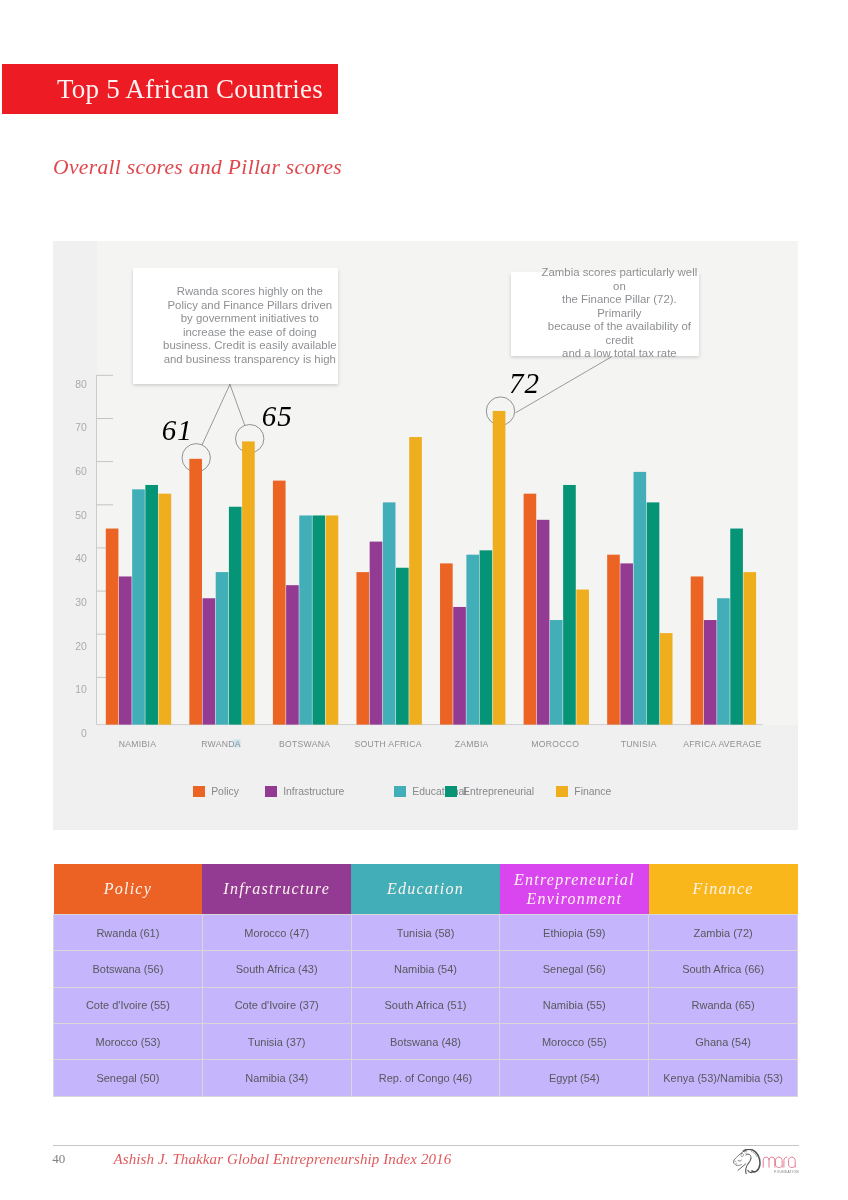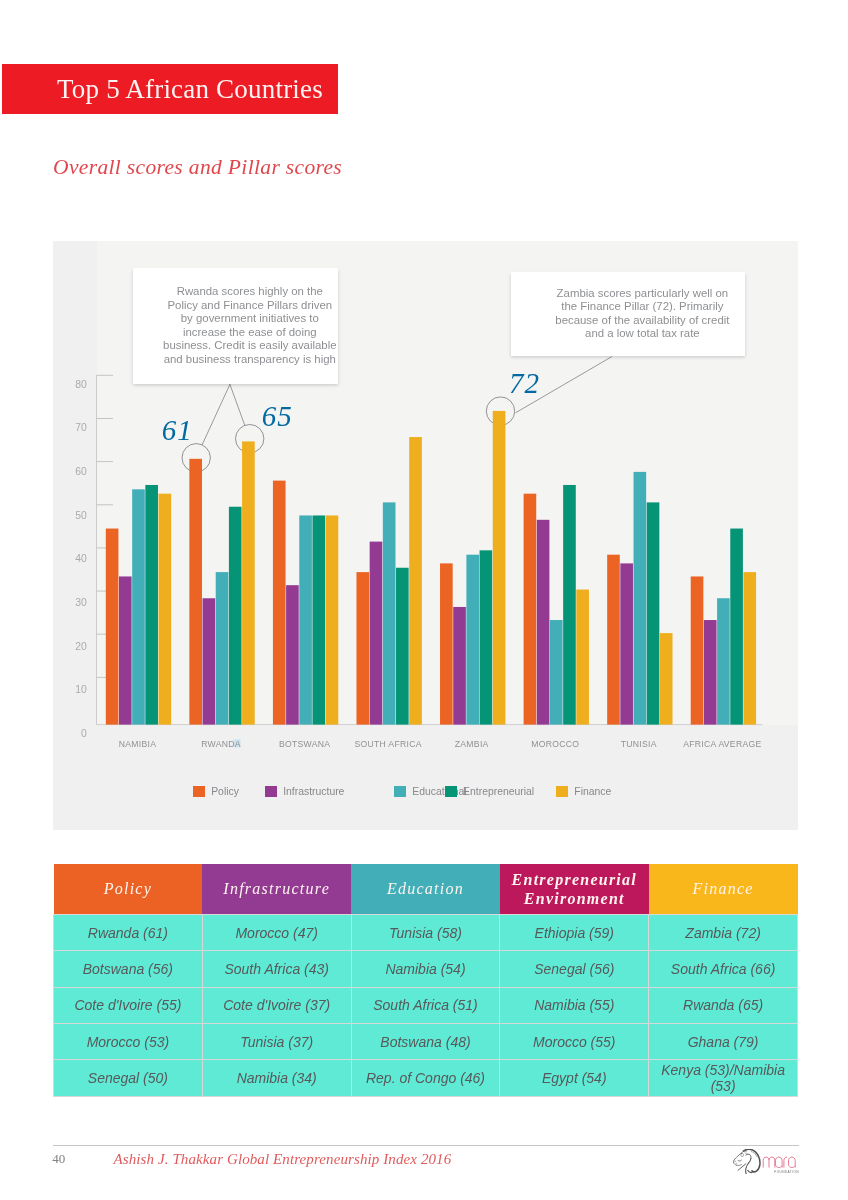--- a/index.html
+++ b/index.html
@@ -15,37 +15,37 @@
     font-style:italic;font-size:21.5px;color:#e0474d;letter-spacing:.35px;white-space:nowrap;}
 
   
   .chart-panel{position:absolute;left:53px;top:241px;width:745px;height:589px;background:#f0f0f0;}
   .chart-svg{position:absolute;left:0;top:0;width:745px;height:589px;}
 
   .callout{position:absolute;background:#ffffff;box-shadow:0 1.5px 3.5px rgba(0,0,0,.18);
     font-size:11.4px;line-height:13.5px;color:#8d8f92;text-align:center;box-sizing:border-box;
     display:flex;flex-direction:column;justify-content:center;padding-left:29px;}
   .callout-1{left:79.8px;top:27px;width:205px;height:116px;padding-bottom:1px;}
-  .callout-2{left:457.9px;top:31.3px;width:234px;height:83.7px;padding-bottom:1px;}
+  .callout-2{left:457.9px;top:31.3px;width:188px;height:83.7px;padding-bottom:1px;}
 
   .bignum{position:absolute;font-family:"Liberation Serif",serif;font-style:italic;
-    font-size:29px;color:#0369a1;letter-spacing:1px;}
+    font-size:29px;color:#000000;letter-spacing:1px;}
 
   
   .legend{position:absolute;left:0;top:544.5px;width:745px;height:12px;}
   .legend-item{position:absolute;top:0;display:flex;align-items:center;white-space:nowrap;}
   .legend-swatch{width:11.5px;height:11.5px;margin-right:6.6px;flex:0 0 auto;}
   .legend-label{font-size:10.4px;color:#86888b;line-height:11.5px;}
 
   
   .pillar-table{position:absolute;left:53px;top:864px;width:745px;border-collapse:collapse;table-layout:fixed;}
   .pillar-table th{height:50.2px;padding:0 4px;font-family:"Liberation Serif",serif;font-style:italic;
     font-weight:normal;font-size:16px;color:#fff4ee;text-align:center;line-height:19.4px;letter-spacing:1.25px;}
-  .pillar-table td{height:35.3px;padding:0 4px;border:1px solid #d8d8d8;font-size:14px;
-    color:#58595b;text-align:center;background:#5eead4;font-style:italic;}
+  .pillar-table td{height:35.3px;padding:0 4px;border:1px solid #d8d8d8;font-size:11px;
+    color:#58595b;text-align:center;background:#c4b5fd;}
 
   
   .footer-rule{position:absolute;left:53px;top:1145px;width:745.5px;height:1px;background:#c6c6c6;}
   .footer-page{position:absolute;left:52.2px;top:1150.5px;font-family:"Liberation Serif",serif;
     font-size:13px;color:#7f8184;}
   .footer-src{position:absolute;left:113.5px;top:1150.5px;font-family:"Liberation Serif",serif;
     font-style:italic;font-size:15px;color:#e05a5c;letter-spacing:.1px;white-space:nowrap;}
   .logo{position:absolute;left:733px;top:1149px;width:66px;height:25px;}
 </style>
 </head>
@@ -178,21 +178,21 @@
         </div>
       </div>
   </div>
 
   <table class="pillar-table">
     <thead>
         <tr id="thead-row">
           <th style="background: rgb(236, 98, 37);">Policy</th>
           <th style="background: rgb(147, 59, 147);">Infrastructure</th>
           <th style="background: rgb(66, 174, 184); margin-top: 18px;">Education</th>
-          <th style="background: #be185d; font-weight: bold;">Entrepreneurial Environment</th>
+          <th style="background: #d946ef;">Entrepreneurial Environment</th>
           <th style="background: rgb(250, 183, 27);">Finance</th>
         </tr>
       </thead>
     <tbody id="tbody">
         <tr>
           <td>Rwanda (61)</td>
           <td>Morocco (47)</td>
           <td>Tunisia (58)</td>
           <td>Ethiopia (59)</td>
           <td>Zambia (72)</td>
@@ -209,21 +209,21 @@
           <td>Cote d'Ivoire (37)</td>
           <td>South Africa (51)</td>
           <td>Namibia (55)</td>
           <td>Rwanda (65)</td>
         </tr>
         <tr>
           <td>Morocco (53)</td>
           <td>Tunisia (37)</td>
           <td>Botswana (48)</td>
           <td>Morocco (55)</td>
-          <td>Ghana (79)</td>
+          <td>Ghana (54)</td>
         </tr>
         <tr>
           <td>Senegal (50)</td>
           <td>Namibia (34)</td>
           <td>Rep. of Congo (46)</td>
           <td>Egypt (54)</td>
           <td>Kenya (53)/Namibia (53)</td>
         </tr>
       </tbody>
   </table>

